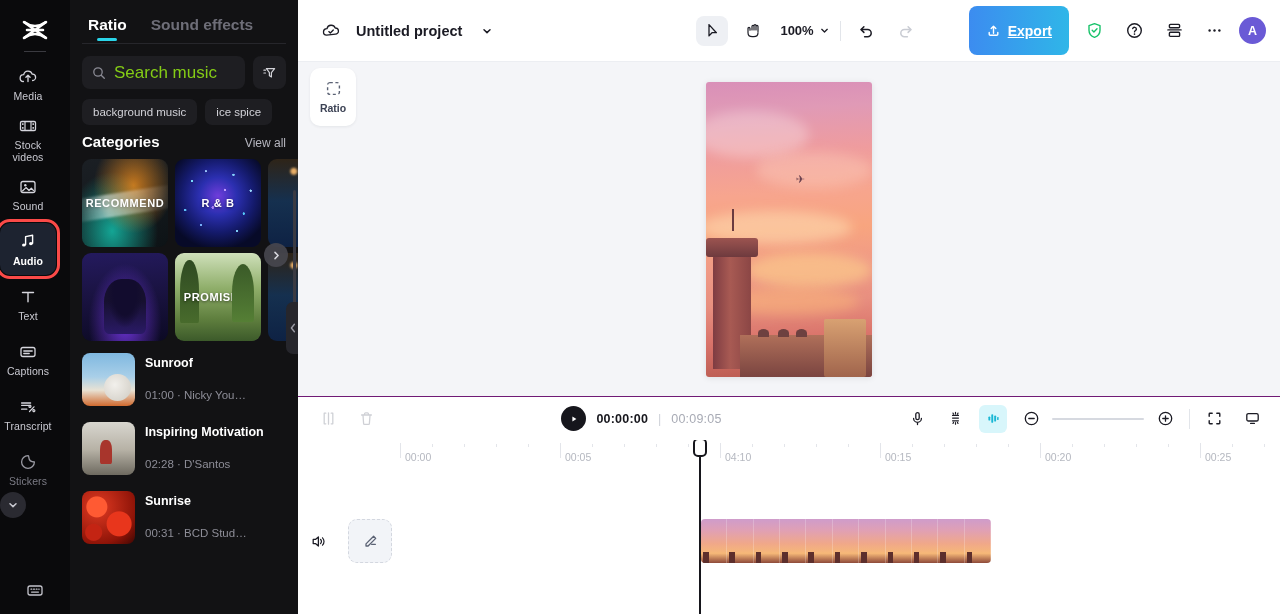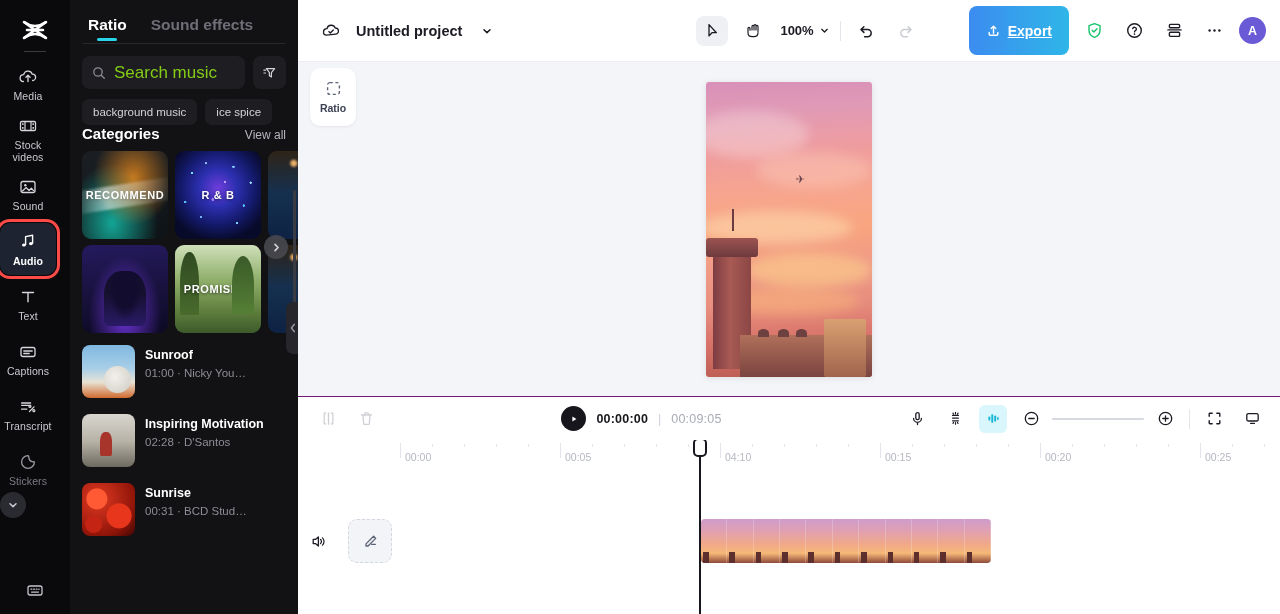--- a/index.html
+++ b/index.html
@@ -66,21 +66,21 @@
     display: flex; align-items: center; justify-content: center; cursor: pointer;
   }
   .chips { display: flex; gap: 8px; padding: 10px 12px 0; }
   .chip {
     height: 26px; background: #1e1e22; border-radius: 7px; padding: 0 11px;
     display: flex; align-items: center; font-size: 11.5px; color: #d2d2d8;
     white-space: nowrap; cursor: pointer;
   }
   .sec-head {
     display: flex; align-items: baseline; justify-content: space-between;
-    padding: 0 12px 9px;
+    padding: 8px 12px 9px;
   }
   .sec-title { font-size: 15px; font-weight: bold; color: #fff; }
   .sec-link { font-size: 12px; color: #b6b6bf; cursor: pointer; }
   .cat-wrap { position: relative; padding: 0 12px 0 12px; height: 188px; overflow: hidden; }
   .cat-grid { display: grid; grid-template-columns: repeat(3, 86px); grid-auto-rows: 88px; gap: 6px 7px; }
   .cat-card {
     width: 86px; height: 88px; border-radius: 9px; position: relative;
     overflow: hidden; cursor: pointer;
   }
   .cat-card .cname {
@@ -164,21 +164,21 @@
   .t-sunrise { background: radial-gradient(circle at 30% 30%, #e03a22, #8f1408 70%, #3d0703); }
   .t-sunrise::after {
     content:''; position:absolute; inset:0;
     background-image:
       radial-gradient(circle at 28% 30%, #ff5a33 0 10px, transparent 11px),
       radial-gradient(circle at 70% 62%, #e8361c 0 12px, transparent 13px),
       radial-gradient(circle at 22% 78%, #c42413 0 8px, transparent 9px);
   }
   .track-meta { flex: 1; min-width: 0; padding-top: 2px; }
   .track-name { font-size: 12.5px; font-weight: bold; color: #fff; line-height: 16px; }
-  .track-sub { font-size: 11.5px; color: #8d8d97; margin-top: 3px; line-height: 14px; white-space: nowrap; overflow: hidden; }
+  .track-sub { font-size: 11.5px; color: #8d8d97; margin-top: 17px; line-height: 14px; white-space: nowrap; overflow: hidden; }
   .panel-scroll {
     position: absolute; right: 2px; top: 190px; width: 3px; height: 160px;
     background: #3a3a42; border-radius: 2px;
   }
   .panel-collapse {
     position: absolute; right: -1px; top: 302px; width: 13px; height: 52px;
     background: #26262c; border-radius: 7px 0 0 7px;
     display: flex; align-items: center; justify-content: center; cursor: pointer; z-index: 6;
   }
 

